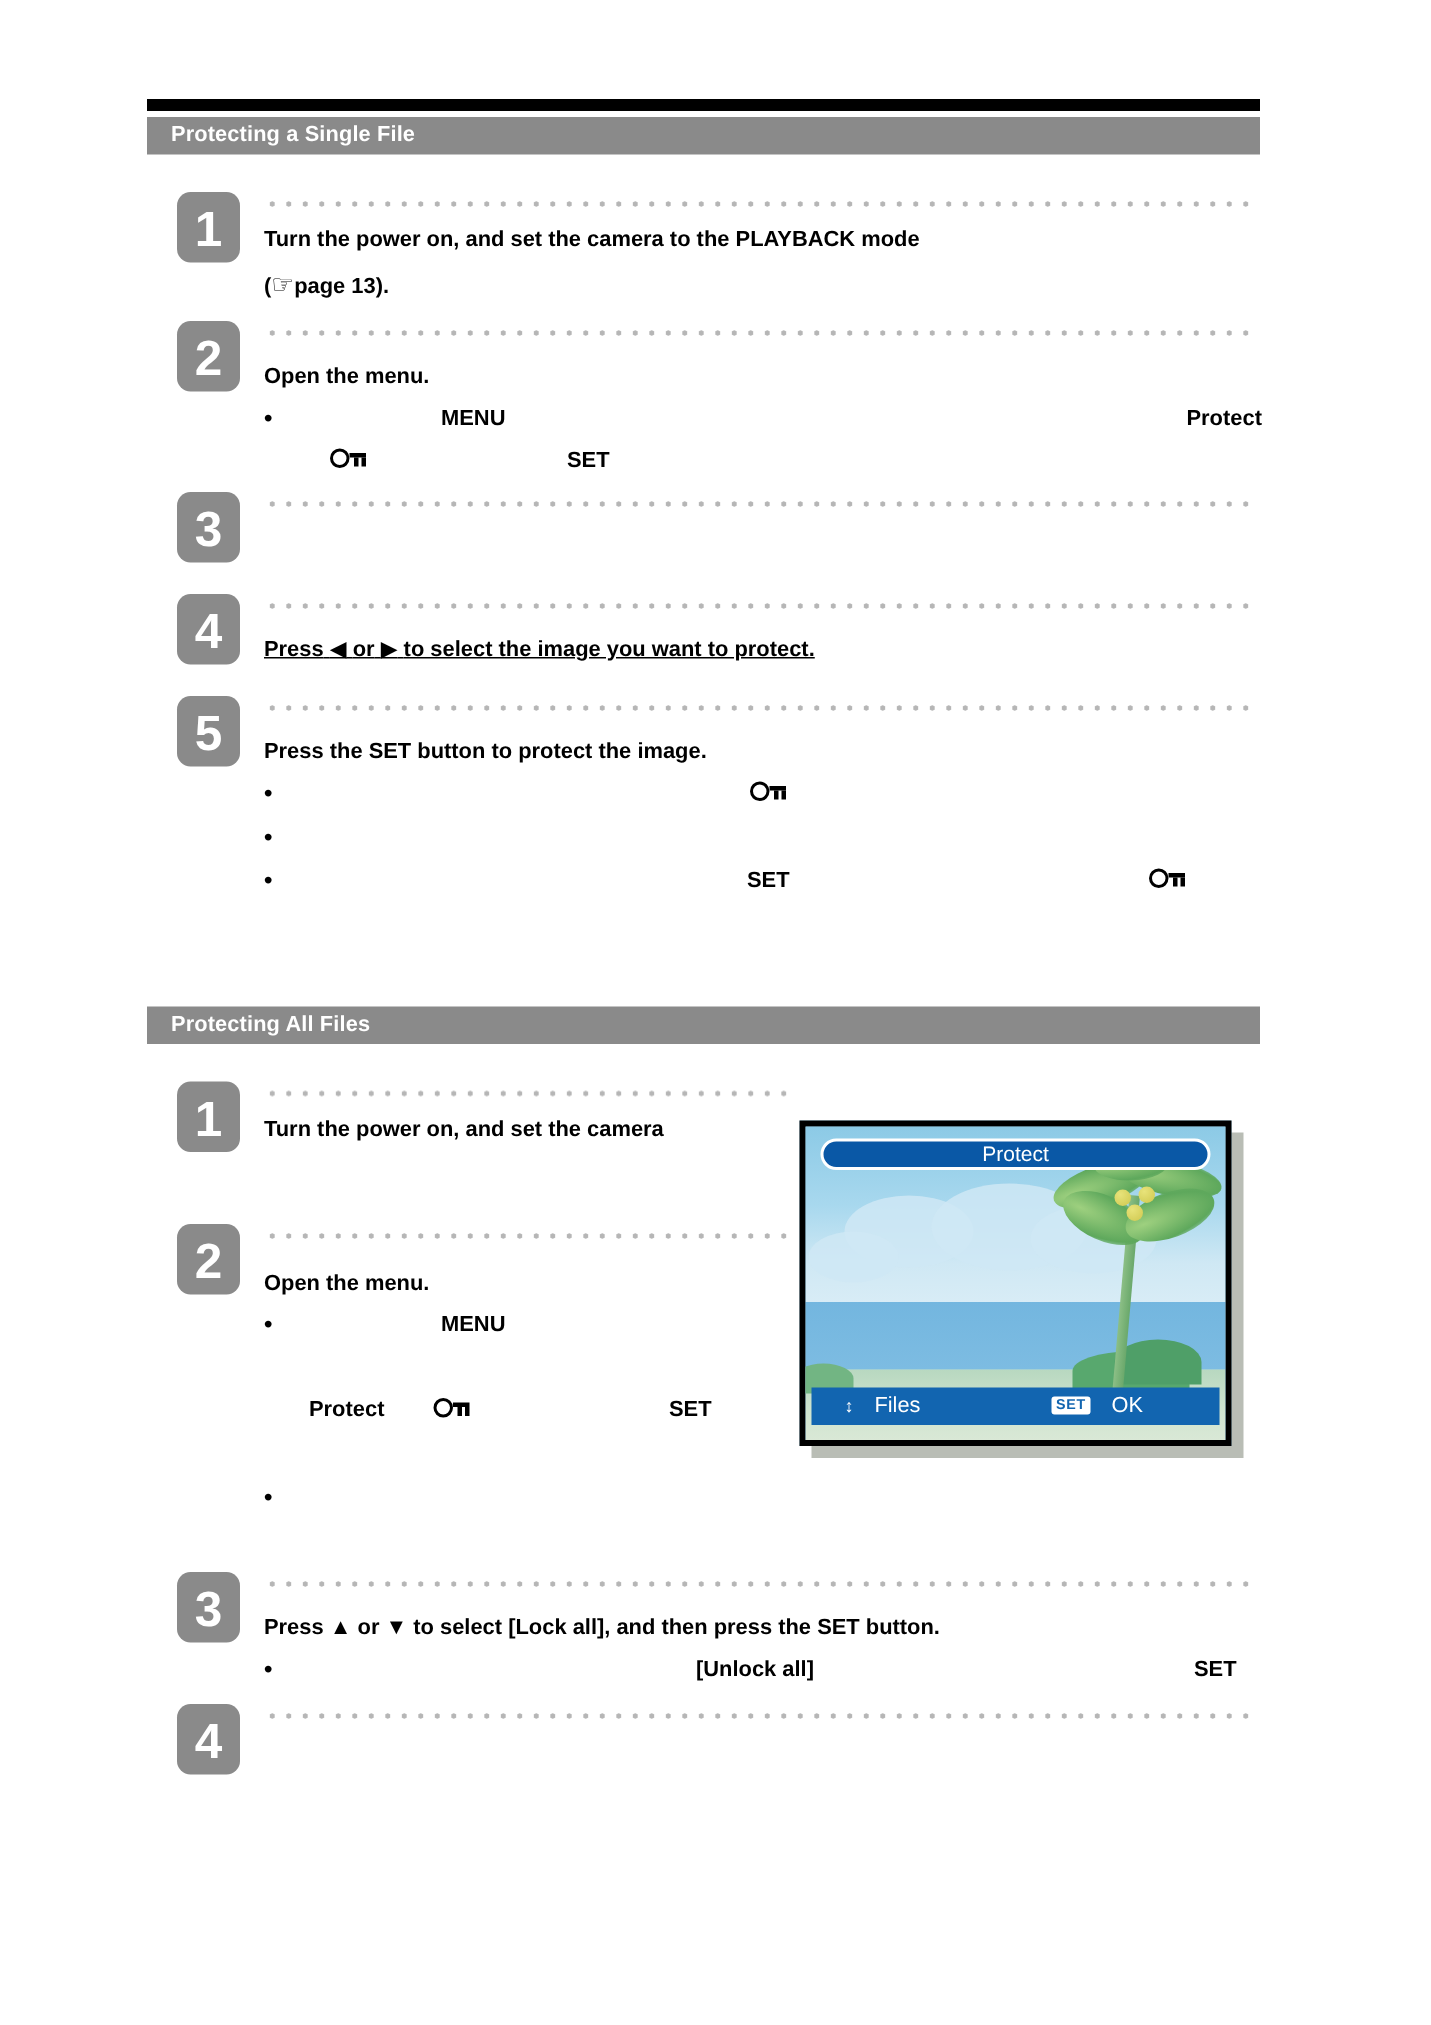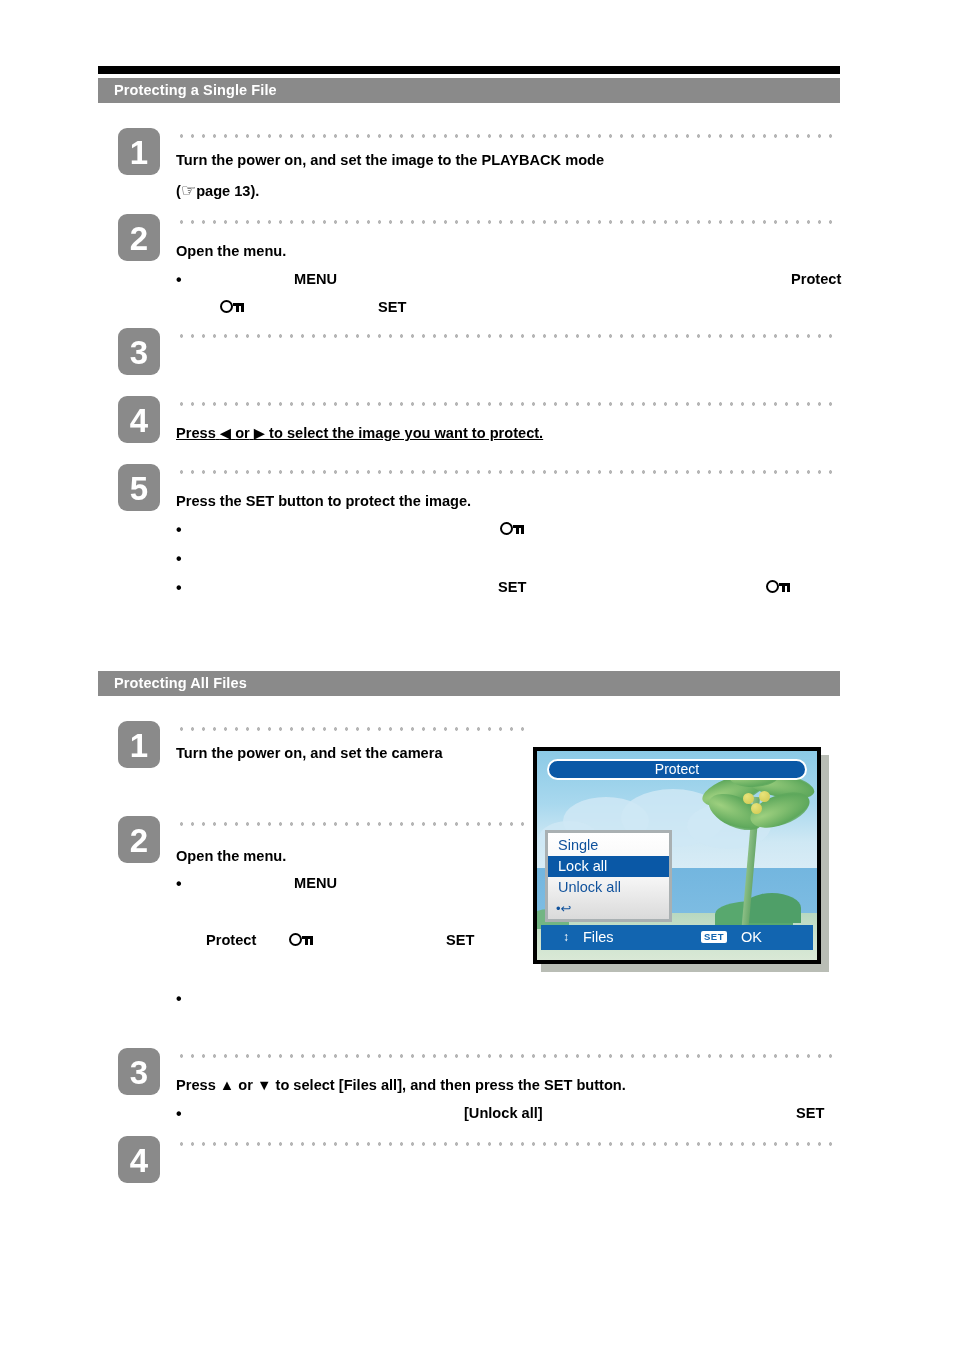--- a/index.html
+++ b/index.html
@@ -197,21 +197,21 @@
 <body>
 
 <div class="page">
 
   <div class="black-rule" style="top:66px;"></div>
   <div class="sec-head" style="top:78px;">Protecting a Single File</div>
 
   <div class="step" style="left:118px;top:128px;width:730px;height:85px;">
     <div class="badge">1</div>
     <div class="dots" style="left:58px;width:662px;"></div>
-    <div class="body-text" style="left:58px;top:17px;">Turn the power on, and set the image to the PLAYBACK mode</div>
+    <div class="body-text" style="left:58px;top:17px;">Turn the power on, and set the camera to the PLAYBACK mode</div>
     <div class="body-text" style="left:58px;top:48px;">
       <span>(</span><span class="hand">☞</span><span>page 13).</span>
     </div>
   </div>
 
   <div class="step" style="left:118px;top:214px;width:730px;height:105px;">
     <div class="badge">2</div>
     <div class="dots" style="left:58px;width:662px;"></div>
     <div class="body-text" style="left:58px;top:22px;">Open the menu.</div>
     <div class="bullet-row" style="left:58px;top:52px;width:672px;">
@@ -315,45 +315,39 @@
       <div class="frond" style="left:208px;top:22px;width:70px;height:24px;transform:rotate(12deg);"></div>
       <div class="frond" style="left:170px;top:46px;width:58px;height:30px;transform:rotate(24deg);"></div>
       <div class="frond" style="left:212px;top:44px;width:62px;height:30px;transform:rotate(-20deg);"></div>
       <div class="frond" style="left:192px;top:14px;width:50px;height:22px;transform:rotate(-2deg);"></div>
       <div class="coconut" style="left:206px;top:42px;"></div>
       <div class="coconut" style="left:222px;top:40px;"></div>
       <div class="coconut" style="left:214px;top:52px;"></div>
 
       <div class="title-pill">Protect</div>
 
-      <div class="menu-box">
-        <div class="mi">Single</div>
-        <div class="mi sel">Lock all</div>
-        <div class="mi">Unlock all</div>
-        <div class="mi ret">•↩</div>
-      </div>
 
       <div class="statusbar">
         <span class="sb-arrows">↕</span>
         <span class="sb-select">Files</span>
         <span class="set-badge">SET</span>
         <span class="sb-ok">OK</span>
       </div>
     </div>
   </div>
 
   <div class="step" style="left:118px;top:1048px;width:730px;height:88px;">
     <div class="badge">3</div>
     <div class="dots" style="left:58px;width:662px;"></div>
     <div class="body-text" style="left:58px;top:22px;">
       <span>Press</span>
       <span>▲</span>
       <span>or</span>
       <span>▼</span>
-      <span>to select [Files all], and then press the SET button.</span>
+      <span>to select [Lock all], and then press the SET button.</span>
     </div>
     <div class="bullet-row" style="left:58px;top:52px;width:672px;">
       <span class="bdot" style="left:0;">•</span>
       <span class="frag" style="left:288px;">[Unlock all]</span>
       <span class="frag" style="left:620px;">SET</span>
     </div>
   </div>
 
   <div class="step" style="left:118px;top:1136px;width:730px;height:62px;">
     <div class="badge">4</div>

